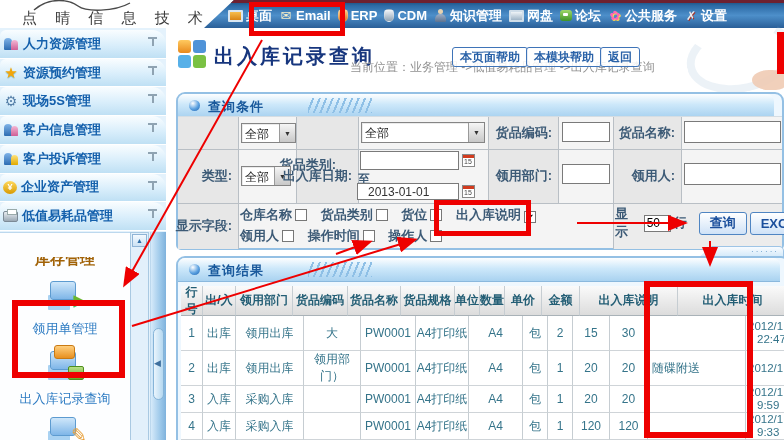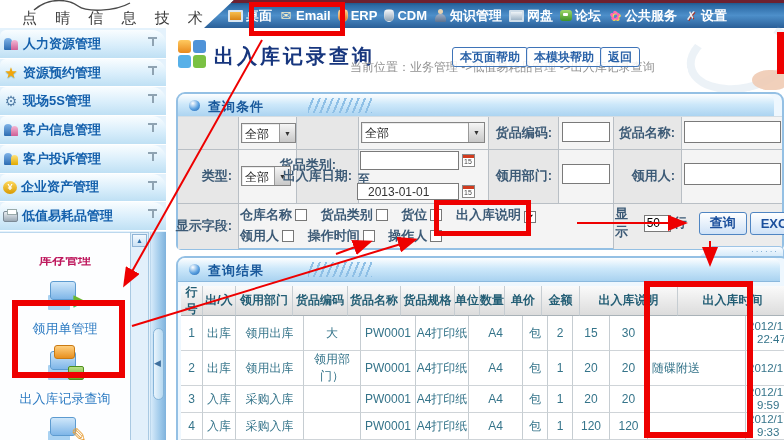--- a/index.html
+++ b/index.html
@@ -52,21 +52,21 @@
   .ic-printer::before{content:"";position:absolute;left:3px;top:-3px;width:8px;height:4px;background:#fff;border:1px solid #9aa;}
   .ic-gear{color:#557fa8;font-size:14px;}
   .ic-money{display:inline-flex;align-items:center;justify-content:center;width:14px;height:13px;border-radius:50%;
     background:linear-gradient(#ffd95e,#d89a00);color:#fff;font-size:9px;font-weight:bold;}
   .pin{position:absolute;right:9px;top:6px;width:9px;height:10px;}
   .pin::before{content:"";position:absolute;left:0;top:1px;width:9px;height:2px;background:#8fa3b2;}
   .pin::after{content:"";position:absolute;left:4px;top:1px;width:2px;height:9px;background:#8fa3b2;}
 
   #submenu{position:absolute;left:0;top:204px;width:130px;height:236px;background:#fdfeff;border-top:1px solid #bcd8ee;}
   .clip-label{position:absolute;left:0;top:24px;width:130px;height:12px;overflow:hidden;text-align:center;}
-  .clip-label span{position:relative;top:-7px;color:#be185d;font-size:13px;font-weight:bold;}
+  .clip-label span{position:relative;top:-7px;color:#a16207;font-size:15px;font-weight:bold;}
   .sub-item{position:absolute;left:0;width:130px;text-align:center;cursor:pointer;}
   .sub-item .slbl{display:block;margin-top:3px;color:#2e7cc3;font-size:13px;white-space:nowrap;}
   .sub-ic{position:relative;display:inline-block;width:44px;height:38px;}
   .sub-ic::before{content:"";position:absolute;left:7px;top:6px;width:24px;height:17px;border-radius:3px;
     background:linear-gradient(#cfe7fa,#7fb6e8);border:1px solid #5d9bd0;box-shadow:-4px 12px 0 -2px #a9d2f2;}
   .sub-ic.v1::after{content:"▶";position:absolute;right:2px;bottom:4px;color:#6cb52d;font-size:15px;text-shadow:0 1px 0 #3c7;}
   .sub-ic.v2::before{background:linear-gradient(#ffd08a,#ef9p28);}
   .sub-ic.v2 .top{position:absolute;left:11px;top:0px;width:21px;height:14px;border-radius:3px;background:linear-gradient(#ffcf7e,#e8901f);border:1px solid #c97a14;}
   .sub-ic.v2::after{content:"";position:absolute;right:3px;bottom:3px;width:14px;height:12px;border-radius:2px;background:linear-gradient(#b8e086,#66ab2a);border:1px solid #4f8f1d;}
   .sub-ic.v3::after{content:"✎";position:absolute;right:0px;bottom:2px;color:#e8a13c;font-size:19px;font-weight:bold;}

